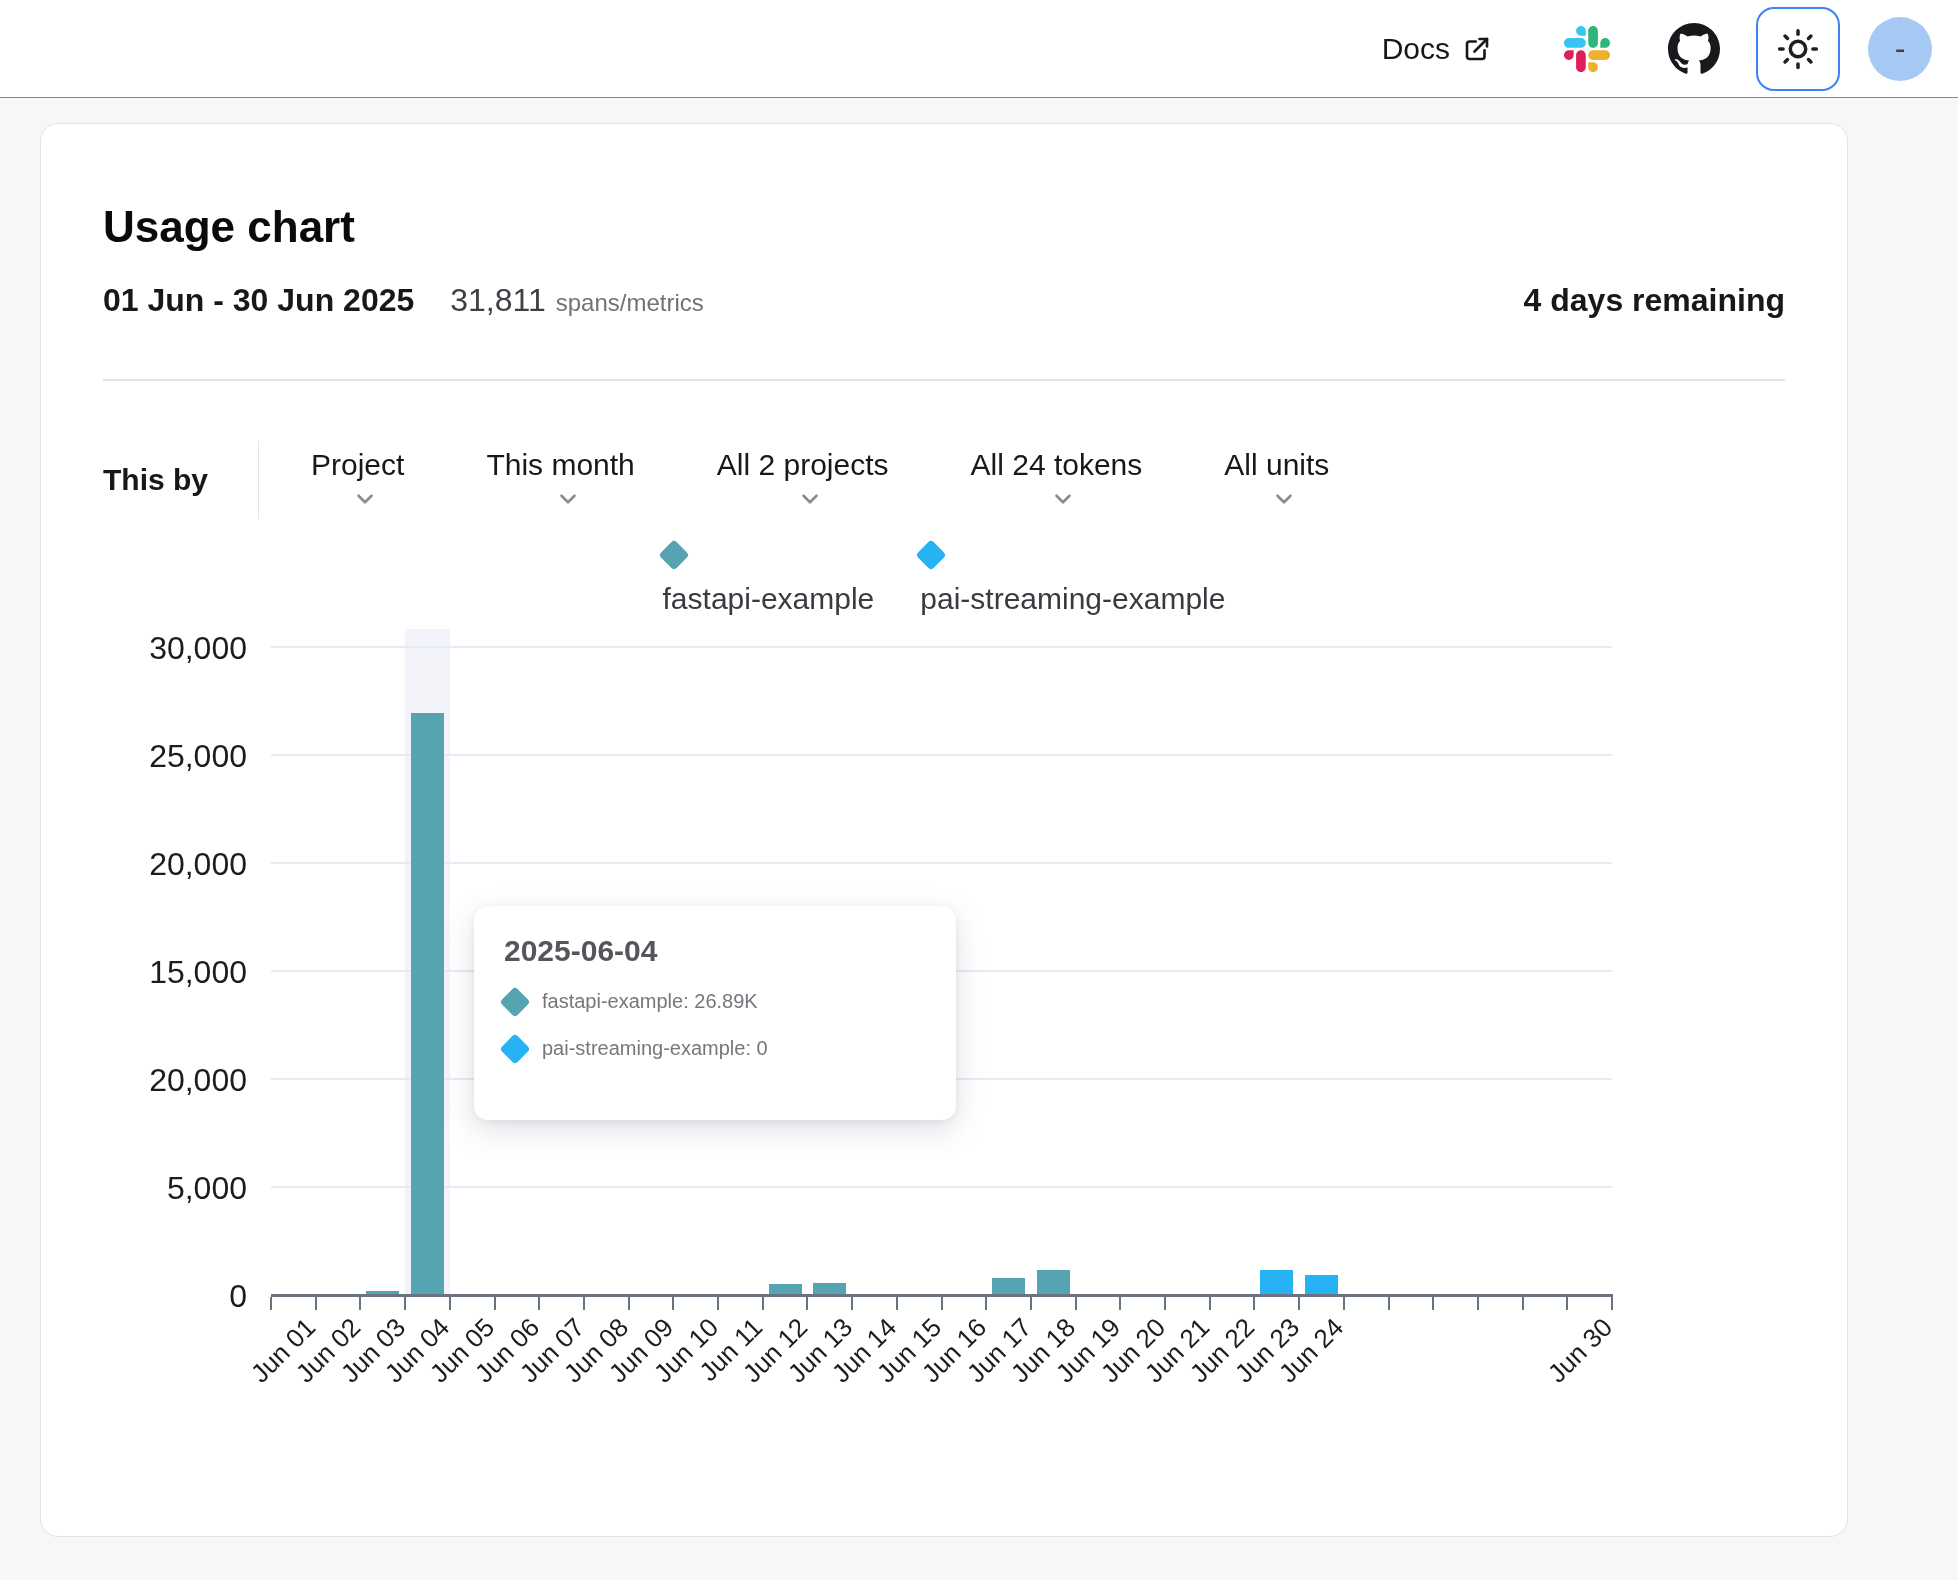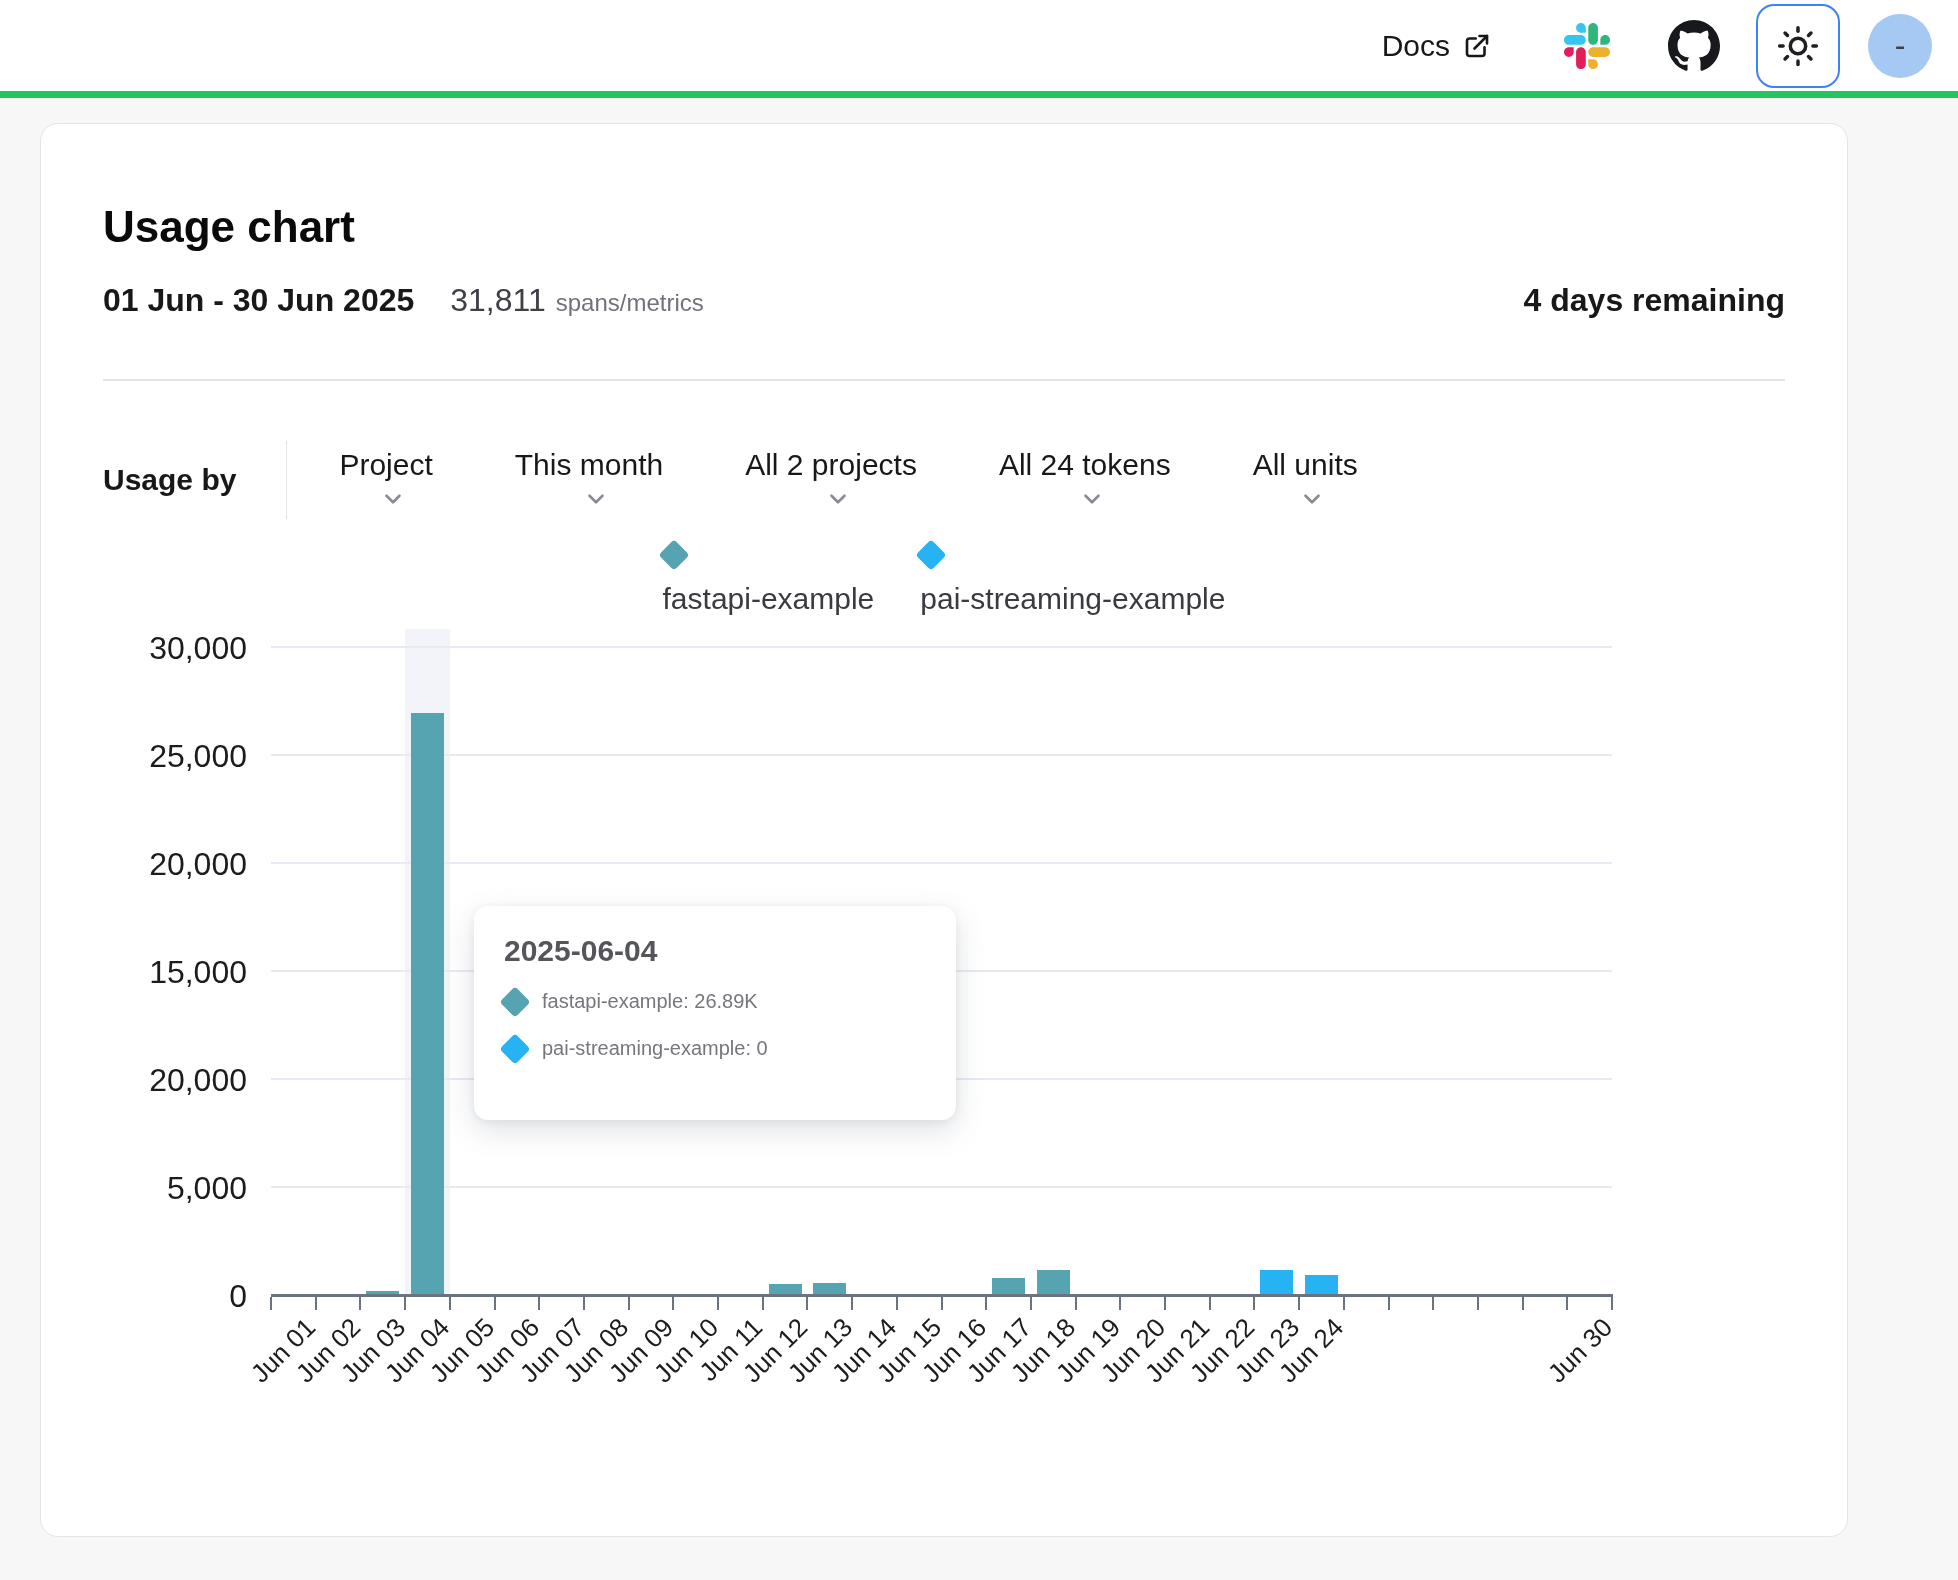--- a/index.html
+++ b/index.html
@@ -7,21 +7,21 @@
   body {
     position: relative;
     background: #f7f7f8;
     font-family: "Liberation Sans", "DejaVu Sans", sans-serif;
     color: #18181b;
     overflow: hidden;
   }
   
   .header {
     position:absolute; left:0; top:0; width:1958px; height:98px;
-    background:#ffffff; border-bottom:7px solid #22c55e;
+    background:#ffffff; border-bottom:1px solid #22c55e;
     display:flex; align-items:center; justify-content:flex-end;
     padding-right:26px;
   }
   .docs-link { display:flex; align-items:center; gap:12px; font-size:30px; color:#18181b; margin-right:72px; cursor:pointer; }
   .hdr-icon { display:flex; align-items:center; justify-content:center; cursor:pointer; }
   .slack-icon { margin-right:58px; }
   .github-icon { margin-right:36px; }
   .theme-btn {
     width:84px; height:84px; border-radius:18px; background:#fff;
     border:2.5px solid #3d82f6; display:flex; align-items:center; justify-content:center;
@@ -125,21 +125,21 @@
   <div class="meta-row">
     <span class="date-range">01 Jun - 30 Jun 2025</span>
     <span class="total-count">31,811</span>
     <span class="total-unit">spans/metrics</span>
     <span class="remaining">4 days remaining</span>
   </div>
 
   <div class="divider"></div>
 
   <div class="filter-row">
-    <span class="group-by">Usage by</span>
+    <span class="group-by">This by</span>
     <span class="vdiv"></span>
 
   <div class="dd">
         <span>Project</span>
         <svg width="26" height="26" viewBox="0 0 24 24" fill="none" stroke="#8a8a93" stroke-width="2.4" stroke-linecap="round" stroke-linejoin="round">
           <path d="M6 9l6 6 6-6"></path>
         </svg>
       </div>
       <div class="dd">
         <span>This month</span>

